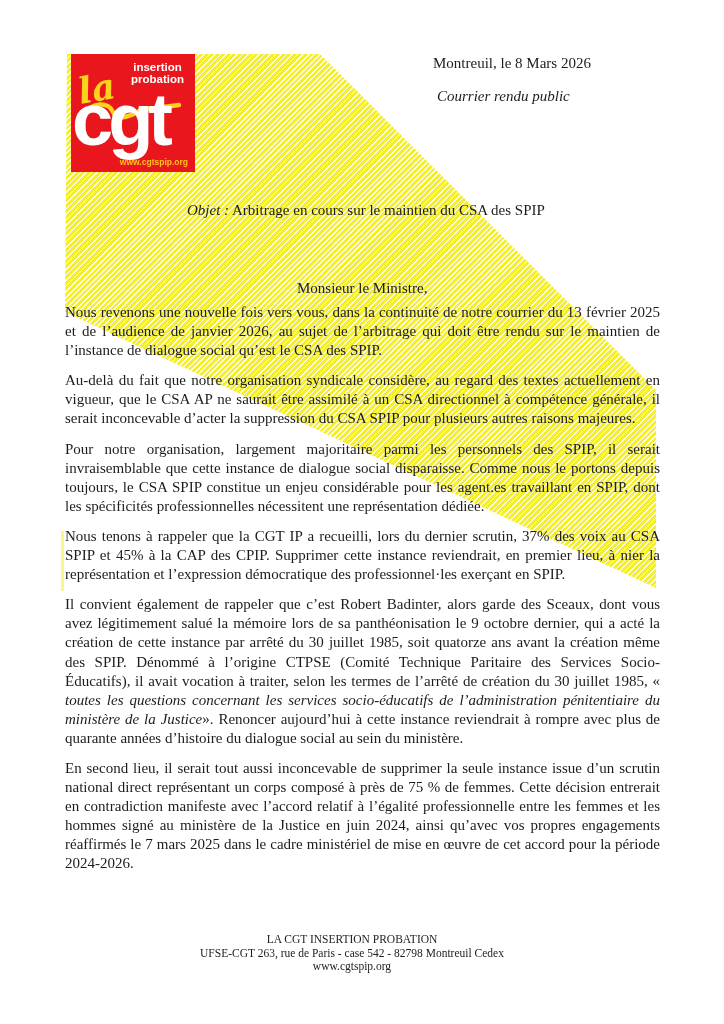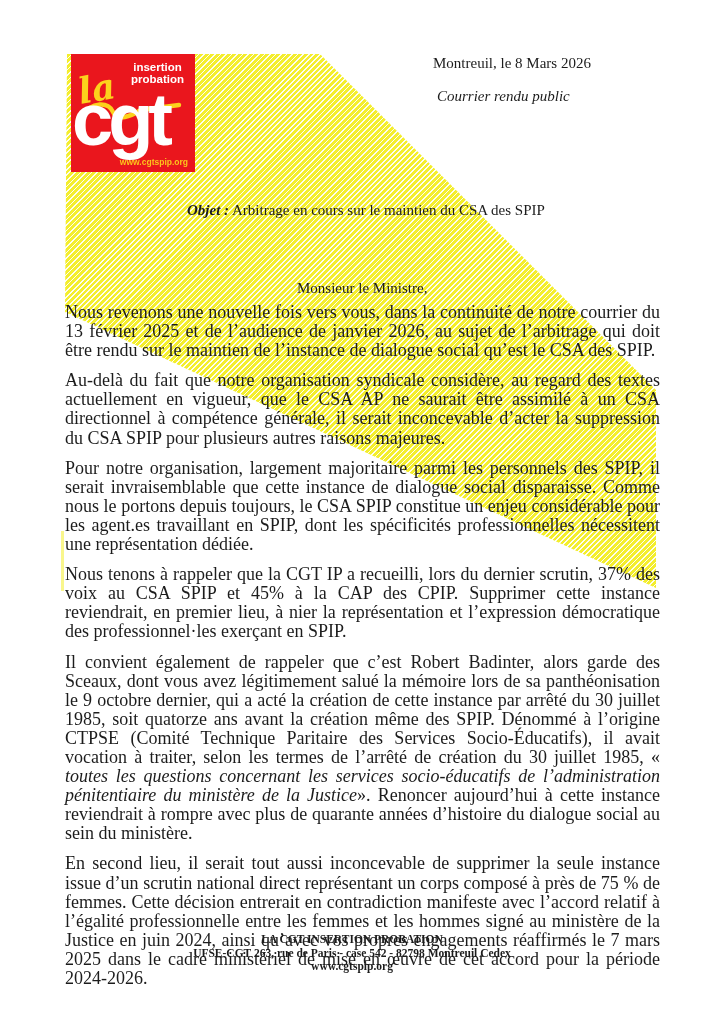--- a/index.html
+++ b/index.html
@@ -38,30 +38,30 @@
     font-size:74px; line-height:1; letter-spacing:-5px;
   }
   .logo-web {
     position:absolute; bottom:5px; right:7px; color:#fcc41c;
     font-family:"Liberation Sans", sans-serif; font-weight:bold; font-size:8.5px;
   }
   
   .date-line   { position:absolute; left:433px; top:55px;  font-size:15px; }
   .public-note { position:absolute; left:437px; top:88px;  font-size:15px; font-style:italic;text-align:right; }
   .subject     { position:absolute; left:187px; top:202px; font-size:15px; }
-  .subject .lbl { font-weight:bold; font-style:italic; }
+  .subject .lbl { font-weight:normal; font-style:italic; }
   .salutation  { position:absolute; left:297px; top:257px; font-size:15px;margin-top:23px; }
   .body {
     position:absolute; left:65px; top:303px; width:595px;
-    font-size:18px; line-height:19.1px; text-align:justify;
+    font-size:15px; line-height:19.1px; text-align:justify;
   }
   .body p { margin:0 0 11px 0; }
   .footer {
     position:absolute; left:0; top:933px; width:704px;
-    text-align:center; font-size:11.5px; line-height:13.5px;font-weight:bold;
+    text-align:center; font-size:11.5px; line-height:13.5px;
   }
 </style>
 </head>
 <body>
 
 <div class="page">
 
   <div class="band"></div>
   <div class="band-strip"></div>
 

